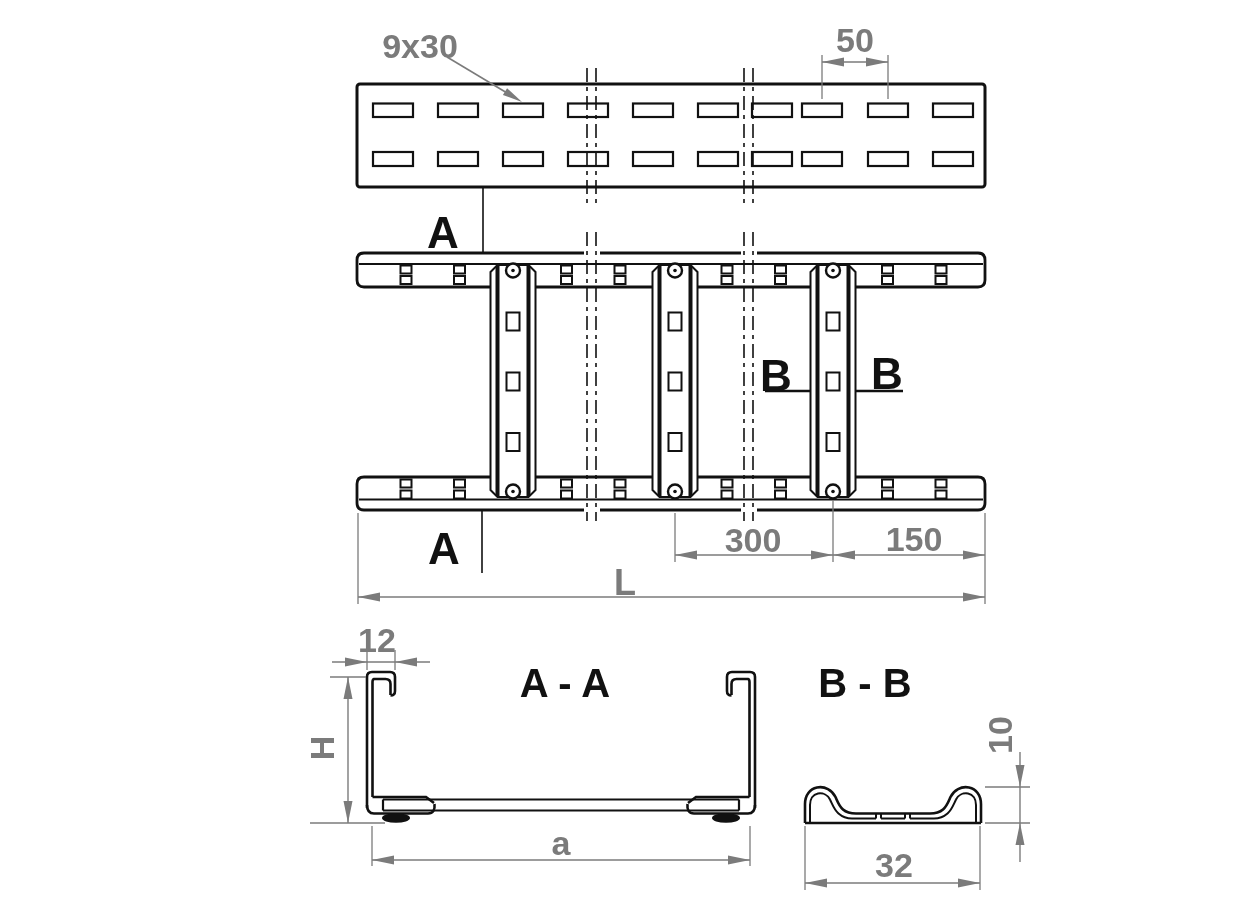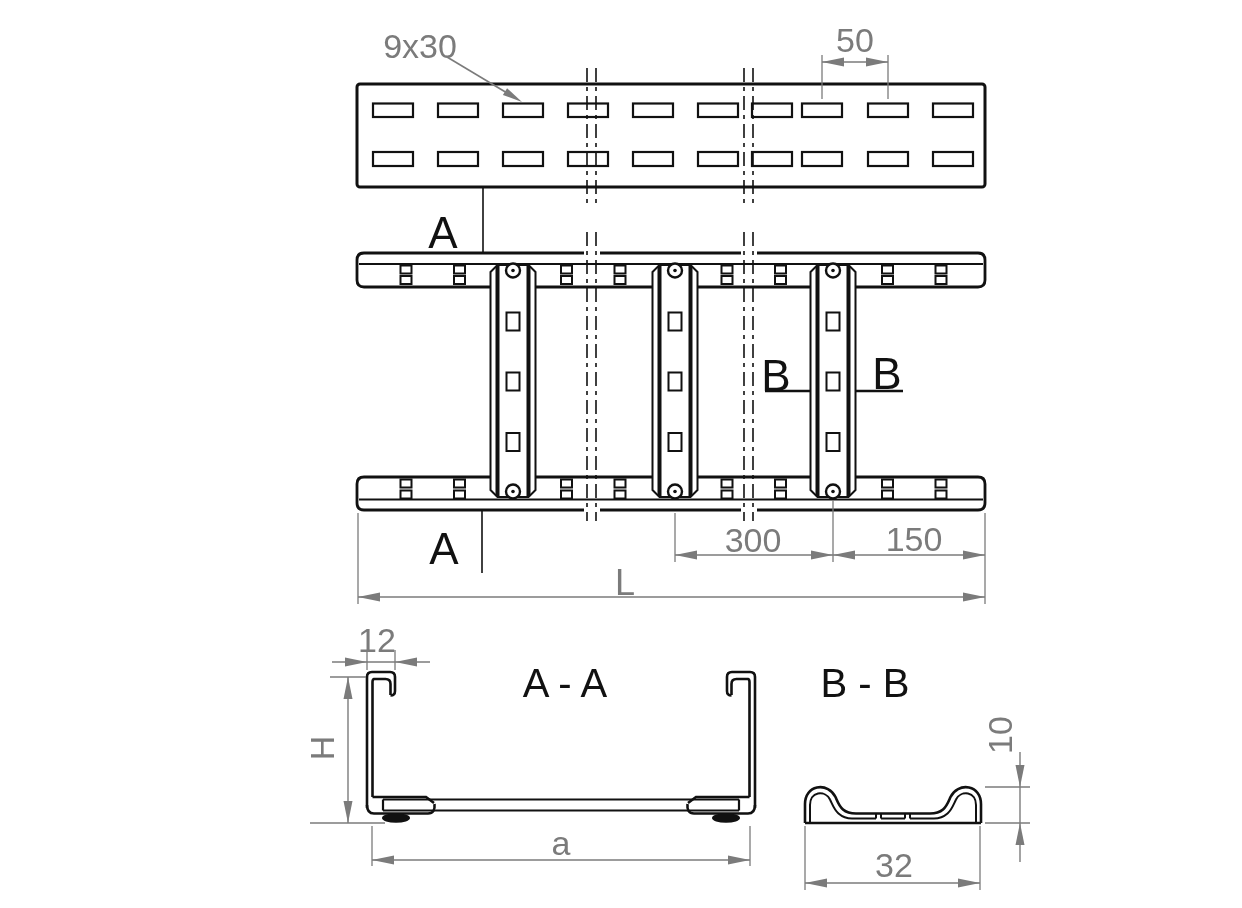--- a/index.html
+++ b/index.html
@@ -1,17 +1,17 @@
 <!DOCTYPE html>
 <html><head>
 <meta charset="utf-8">
 <style>
   html,body{margin:0;padding:0;background:#ffffff;}
   .stage{position:relative;width:1242px;height:908px;background:#fff;overflow:hidden;
-         font-family:"Liberation Sans", sans-serif;}
+         font-family:"Liberation Sans", sans-serif;font-weight:bold;}
   svg{position:absolute;left:0;top:0;}
   text{font-family:"Liberation Sans", sans-serif;}
   .dimtxt{fill:#7b7b7b;font-size:34px;}
   .sectxt{fill:#111111;font-size:44px;}
   .titletxt{fill:#111111;font-size:40px;}
   .ltxt{fill:#7b7b7b;font-size:36px;}
 </style>
 </head>
 <body>
 

